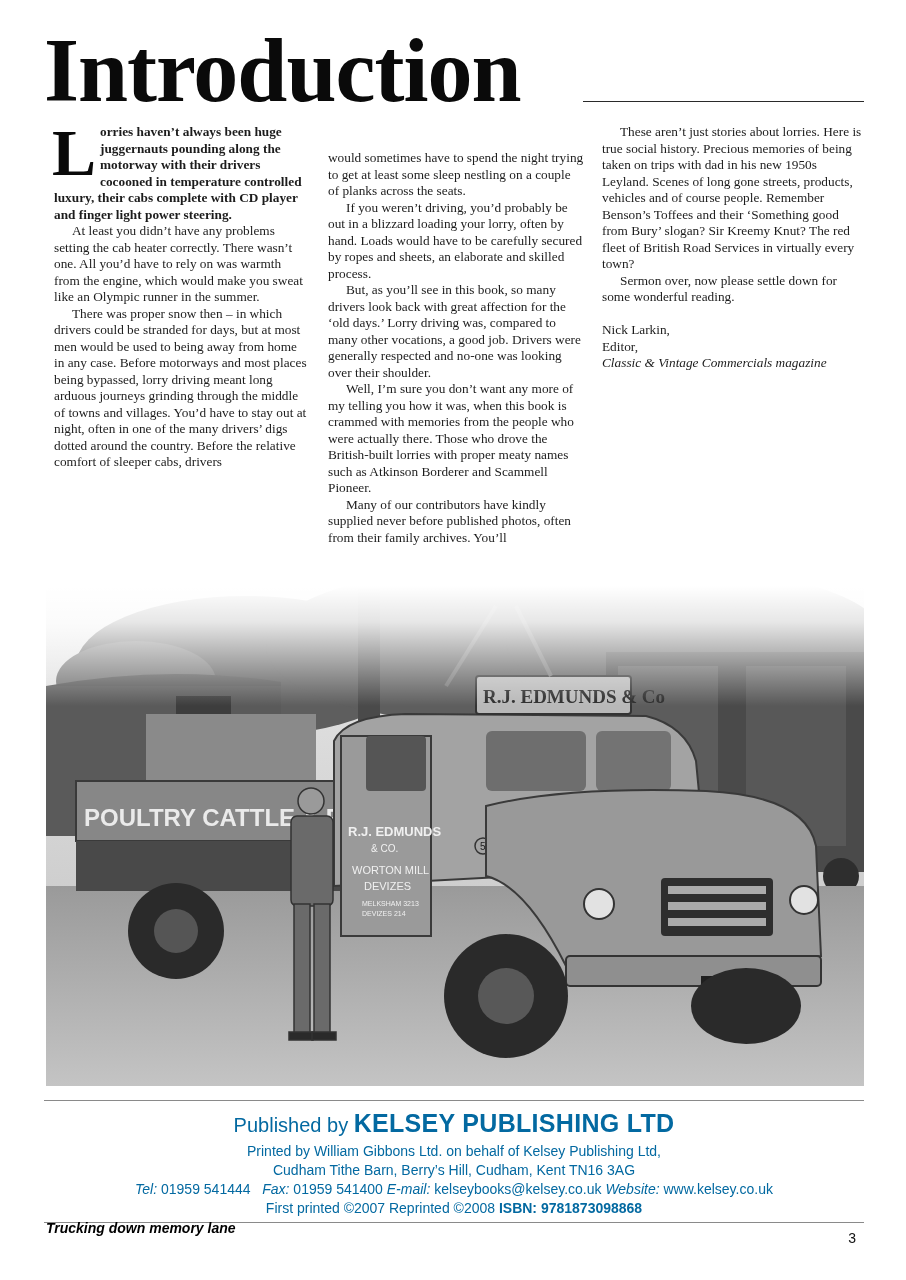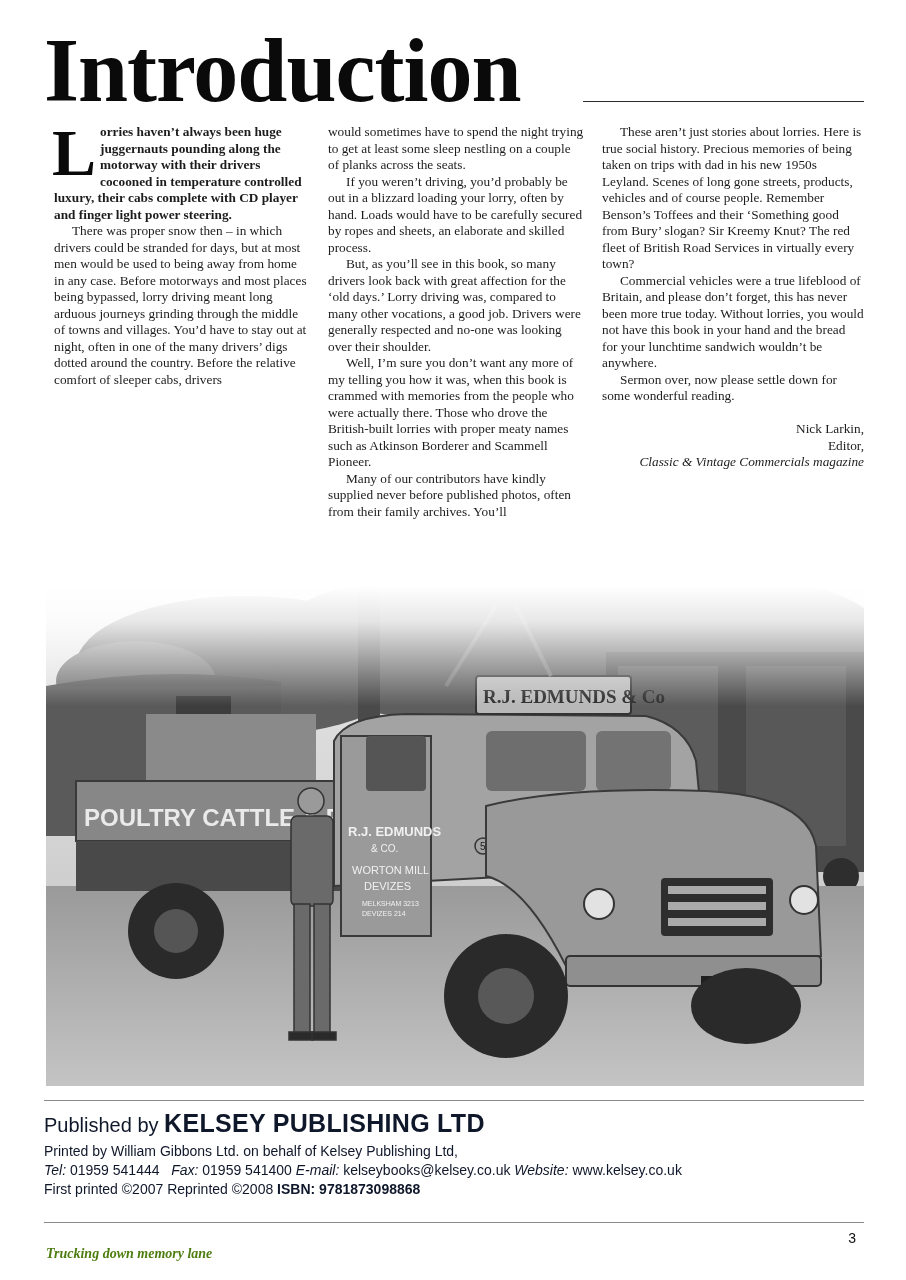--- a/index.html
+++ b/index.html
@@ -8,72 +8,72 @@
 
   .page-title { position: absolute; left: 44px; top: 26px; margin: 0;
                 font-family: "Liberation Serif", serif; font-weight: bold;
                 font-size: 90px; line-height: 90px; letter-spacing: -1px; color: #0a0a0a; }
   .title-rule { position: absolute; left: 583px; top: 101px; width: 281px; height: 0;
                 border-top: 1.5px solid #2a2a2a; }
 
   .columns { position: absolute; left: 54px; top: 124px; width: 810px; height: 462px; }
   .col { position: absolute; top: 0; width: 256px; font-size: 13.3px; line-height: 16.5px; color: #1c1c1c; }
   .col-1 { left: 0; }
-  .col-2 { left: 274px; }
+  .col-2 { left: 274px; margin-top: 26px; }
   .col-3 { left: 548px; width: 262px; }
   .col p { margin: 0; text-indent: 18px; }
   .col p.noindent { text-indent: 0; }
   .lead { font-weight: bold; text-indent: 0 !important; }
   .dropcap { float: left; font-size: 66px; line-height: 50px; margin: 4px 4px 0 -2px;
              font-weight: bold; color: #0a0a0a; }
-  .signoff { margin-top: 16.5px !important; text-align: right; }
+  .signoff { margin-top: 16.5px !important; }
   .signoff span { display: block; }
   .mag { font-style: italic; }
 
   .photo { position: absolute; left: 46px; top: 586px; width: 818px; height: 500px; overflow: hidden; }
   .photo svg { display: block; width: 818px; height: 500px; }
   .photo-fade { position: absolute; left: 0; top: 0; width: 100%; height: 120px;
                 background: linear-gradient(to bottom, #ffffff 0%, rgba(255,255,255,0.85) 30%, rgba(255,255,255,0) 100%); }
 
   .rule-mid { position: absolute; left: 44px; top: 1100px; width: 820px; border-top: 1.5px solid #8a8a8a; }
-  .imprint { position: absolute; left: 44px; top: 1106px; width: 820px; text-align: left;
-             font-family: "Liberation Sans", "DejaVu Sans", sans-serif; color: #0f172a; }
+  .imprint { position: absolute; left: 44px; top: 1106px; width: 820px; text-align: center;
+             font-family: "Liberation Sans", "DejaVu Sans", sans-serif; color: #0369a1; }
   .imprint .published { font-size: 20px; line-height: 34px; }
   .imprint .published .co { font-weight: bold; font-size: 25px; letter-spacing: 0.3px; }
   .imprint .line { font-size: 14px; line-height: 19px; }
   .imprint .line i { }
   .imprint .line b { font-weight: bold; }
 
   .rule-bottom { position: absolute; left: 44px; top: 1222px; width: 820px; border-top: 1.5px solid #8a8a8a; }
-  .footer-title { position: absolute; left: 46px; top: 1246px; font-size: 14px; font-style: italic;
-                  font-weight: bold; font-family: Liberation Serif, serif; color: #4d7c0f; }
+  .footer-title { position: absolute; left: 46px; top: 1220px; font-size: 14px; font-style: italic;
+                  font-weight: bold; font-family: Liberation Sans, sans-serif; color: #000000; }
   .page-number { position: absolute; right: 50px; top: 1230px; font-size: 14px;
                  font-family: "Liberation Sans", sans-serif; color: #111; }
 </style>
 </head>
 <body>
 
 <h1 class="page-title">Introduction</h1>
 <div class="title-rule"></div>
 
 <div class="columns">
   <div class="col col-1">
     <p class="lead"><span class="dropcap">L</span><span>orries haven’t always been huge juggernauts pounding along the motorway with their drivers cocooned in temperature controlled luxury, their cabs complete with CD player and finger light power steering.</span></p>
+    <p>At least you didn’t have any problems setting the cab heater correctly. There wasn’t one. All you’d have to rely on was warmth from the engine, which would make you sweat like an Olympic runner in the summer.</p>
     <p>There was proper snow then – in which drivers could be stranded for days, but at most men would be used to being away from home in any case. Before motorways and most places being bypassed, lorry driving meant long arduous journeys grinding through the middle of towns and villages. You’d have to stay out at night, often in one of the many drivers’ digs dotted around the country. Before the relative comfort of sleeper cabs, drivers</p>
   </div>
   <div class="col col-2">
     <p class="noindent">would sometimes have to spend the night trying to get at least some sleep nestling on a couple of planks across the seats.</p>
     <p>If you weren’t driving, you’d probably be out in a blizzard loading your lorry, often by hand.  Loads would have to be carefully secured by ropes and sheets, an elaborate and skilled process.</p>
     <p>But, as you’ll see in this book, so many drivers look back with great affection for the ‘old days.’ Lorry driving was, compared to many other vocations, a good job. Drivers were generally respected and no-one was looking over their shoulder.</p>
     <p>Well, I’m sure you don’t want any more of my telling you how it was, when this book is crammed with memories from the people who were actually there. Those who drove the British-built lorries with proper meaty names such as Atkinson Borderer and Scammell Pioneer.</p>
     <p>Many of our contributors have kindly supplied never before published photos, often from their family archives. You’ll</p>
   </div>
   <div class="col col-3">
     <p>These aren’t just stories about lorries. Here is true social history. Precious memories of being taken on trips with dad in his new 1950s Leyland. Scenes of long gone streets, products, vehicles and of course people. Remember Benson’s Toffees and their ‘Something good from Bury’ slogan? Sir Kreemy Knut?  The red fleet of British Road Services in virtually every town?</p>
-    <p>Commercial vehicles were a true lifeblood of Britain, and please don’t forget, this has never been more true today. Without lorries, you would not have this book in your hand and the bread for your lunchtime sandwich wouldn’t be anywhere.</p>
     <p>Sermon over, now please settle down for some wonderful reading.</p>
     <p class="noindent signoff">
       <span>Nick Larkin,</span>
       <span>Editor,</span>
       <span class="mag">Classic &amp; Vintage Commercials magazine</span>
     </p>
   </div>
 </div>
 
 <div class="photo">
@@ -163,19 +163,20 @@
       <rect x="266" y="446" width="24" height="8" fill="#2a2a2a"></rect>
     </g>
   </svg>
   <div class="photo-fade"></div>
 </div>
 
 <div class="rule-mid"></div>
 <div class="imprint">
   <div class="published"><span>Published by </span><span class="co">KELSEY PUBLISHING LTD</span></div>
   <div class="line">Printed by William Gibbons Ltd. on behalf of Kelsey Publishing Ltd,</div>
+  <div class="line">Cudham Tithe Barn, Berry’s Hill, Cudham, Kent TN16 3AG</div>
   <div class="line"><i>Tel:</i><span> 01959 541444</span>&nbsp;&nbsp;&nbsp;<i>Fax:</i><span> 01959 541400</span> <i>E-mail:</i><span> kelseybooks@kelsey.co.uk</span> <i>Website:</i><span> www.kelsey.co.uk</span></div>
   <div class="line"><span>First printed ©2007 Reprinted ©2008 </span><b>ISBN: 9781873098868</b></div>
 </div>
 
 <div class="rule-bottom"></div>
 <div class="footer-title">Trucking down memory lane</div>
 <div class="page-number">3</div>
 
 </body></html>

